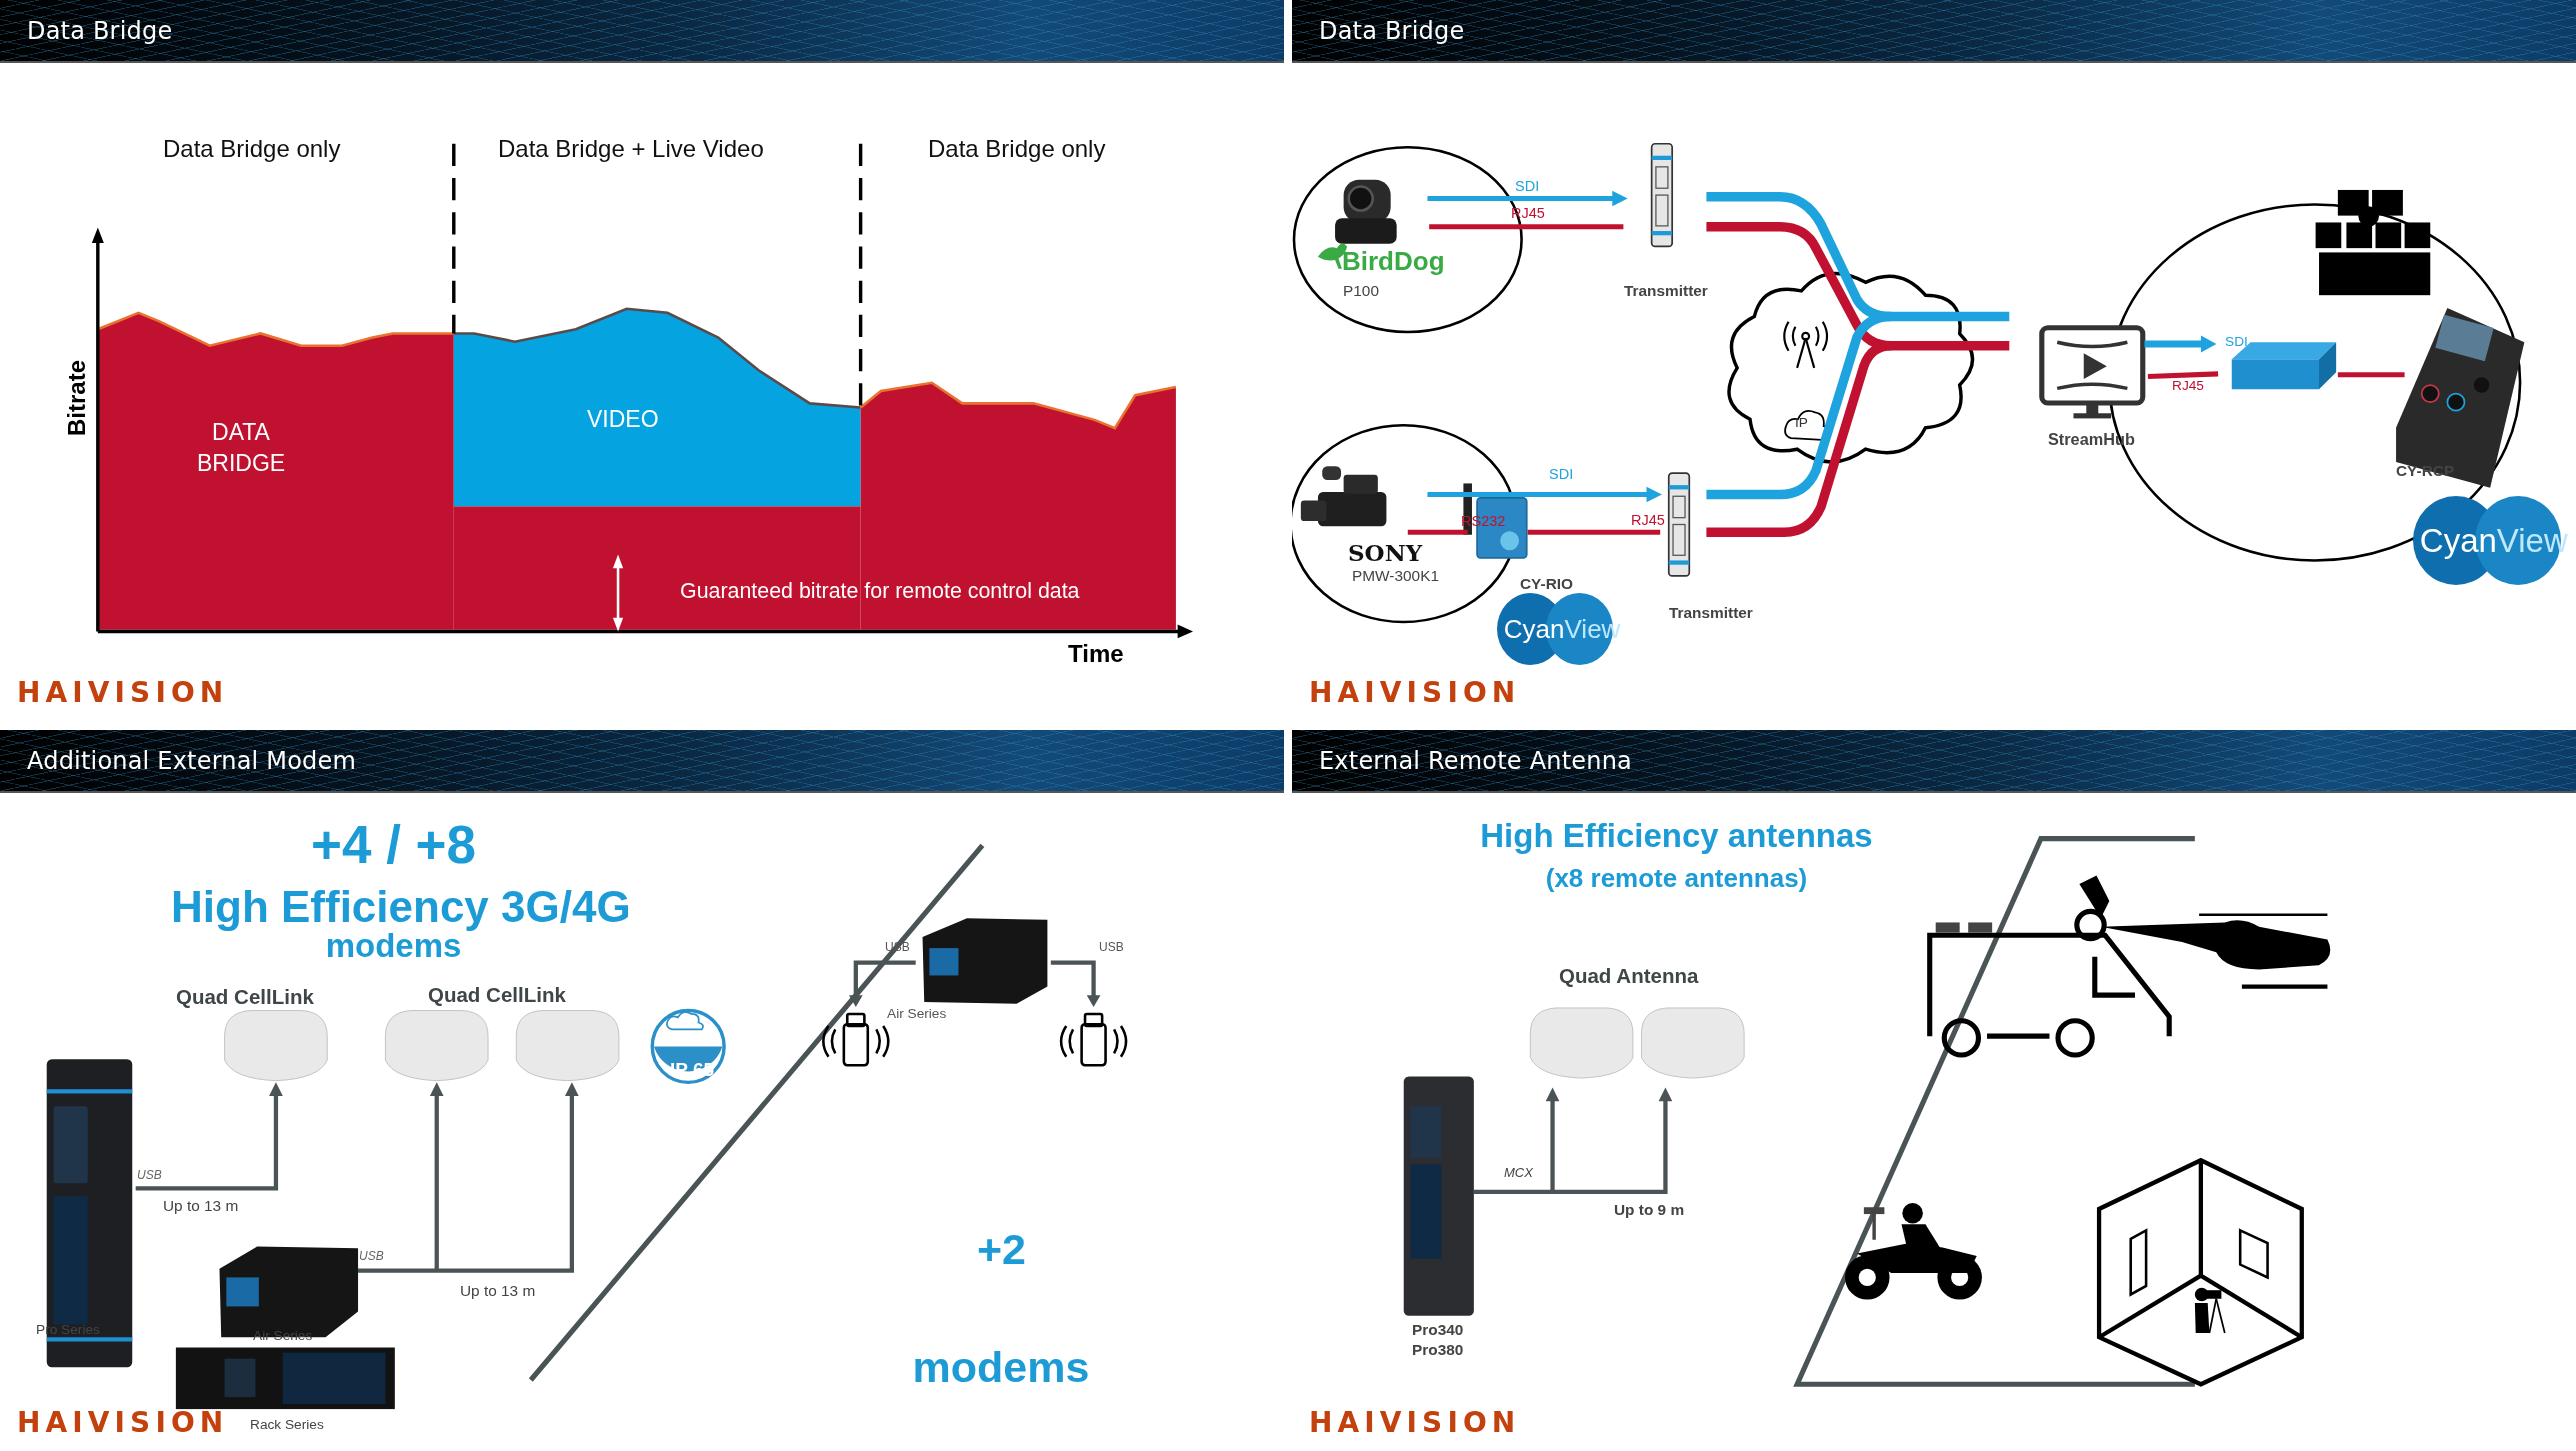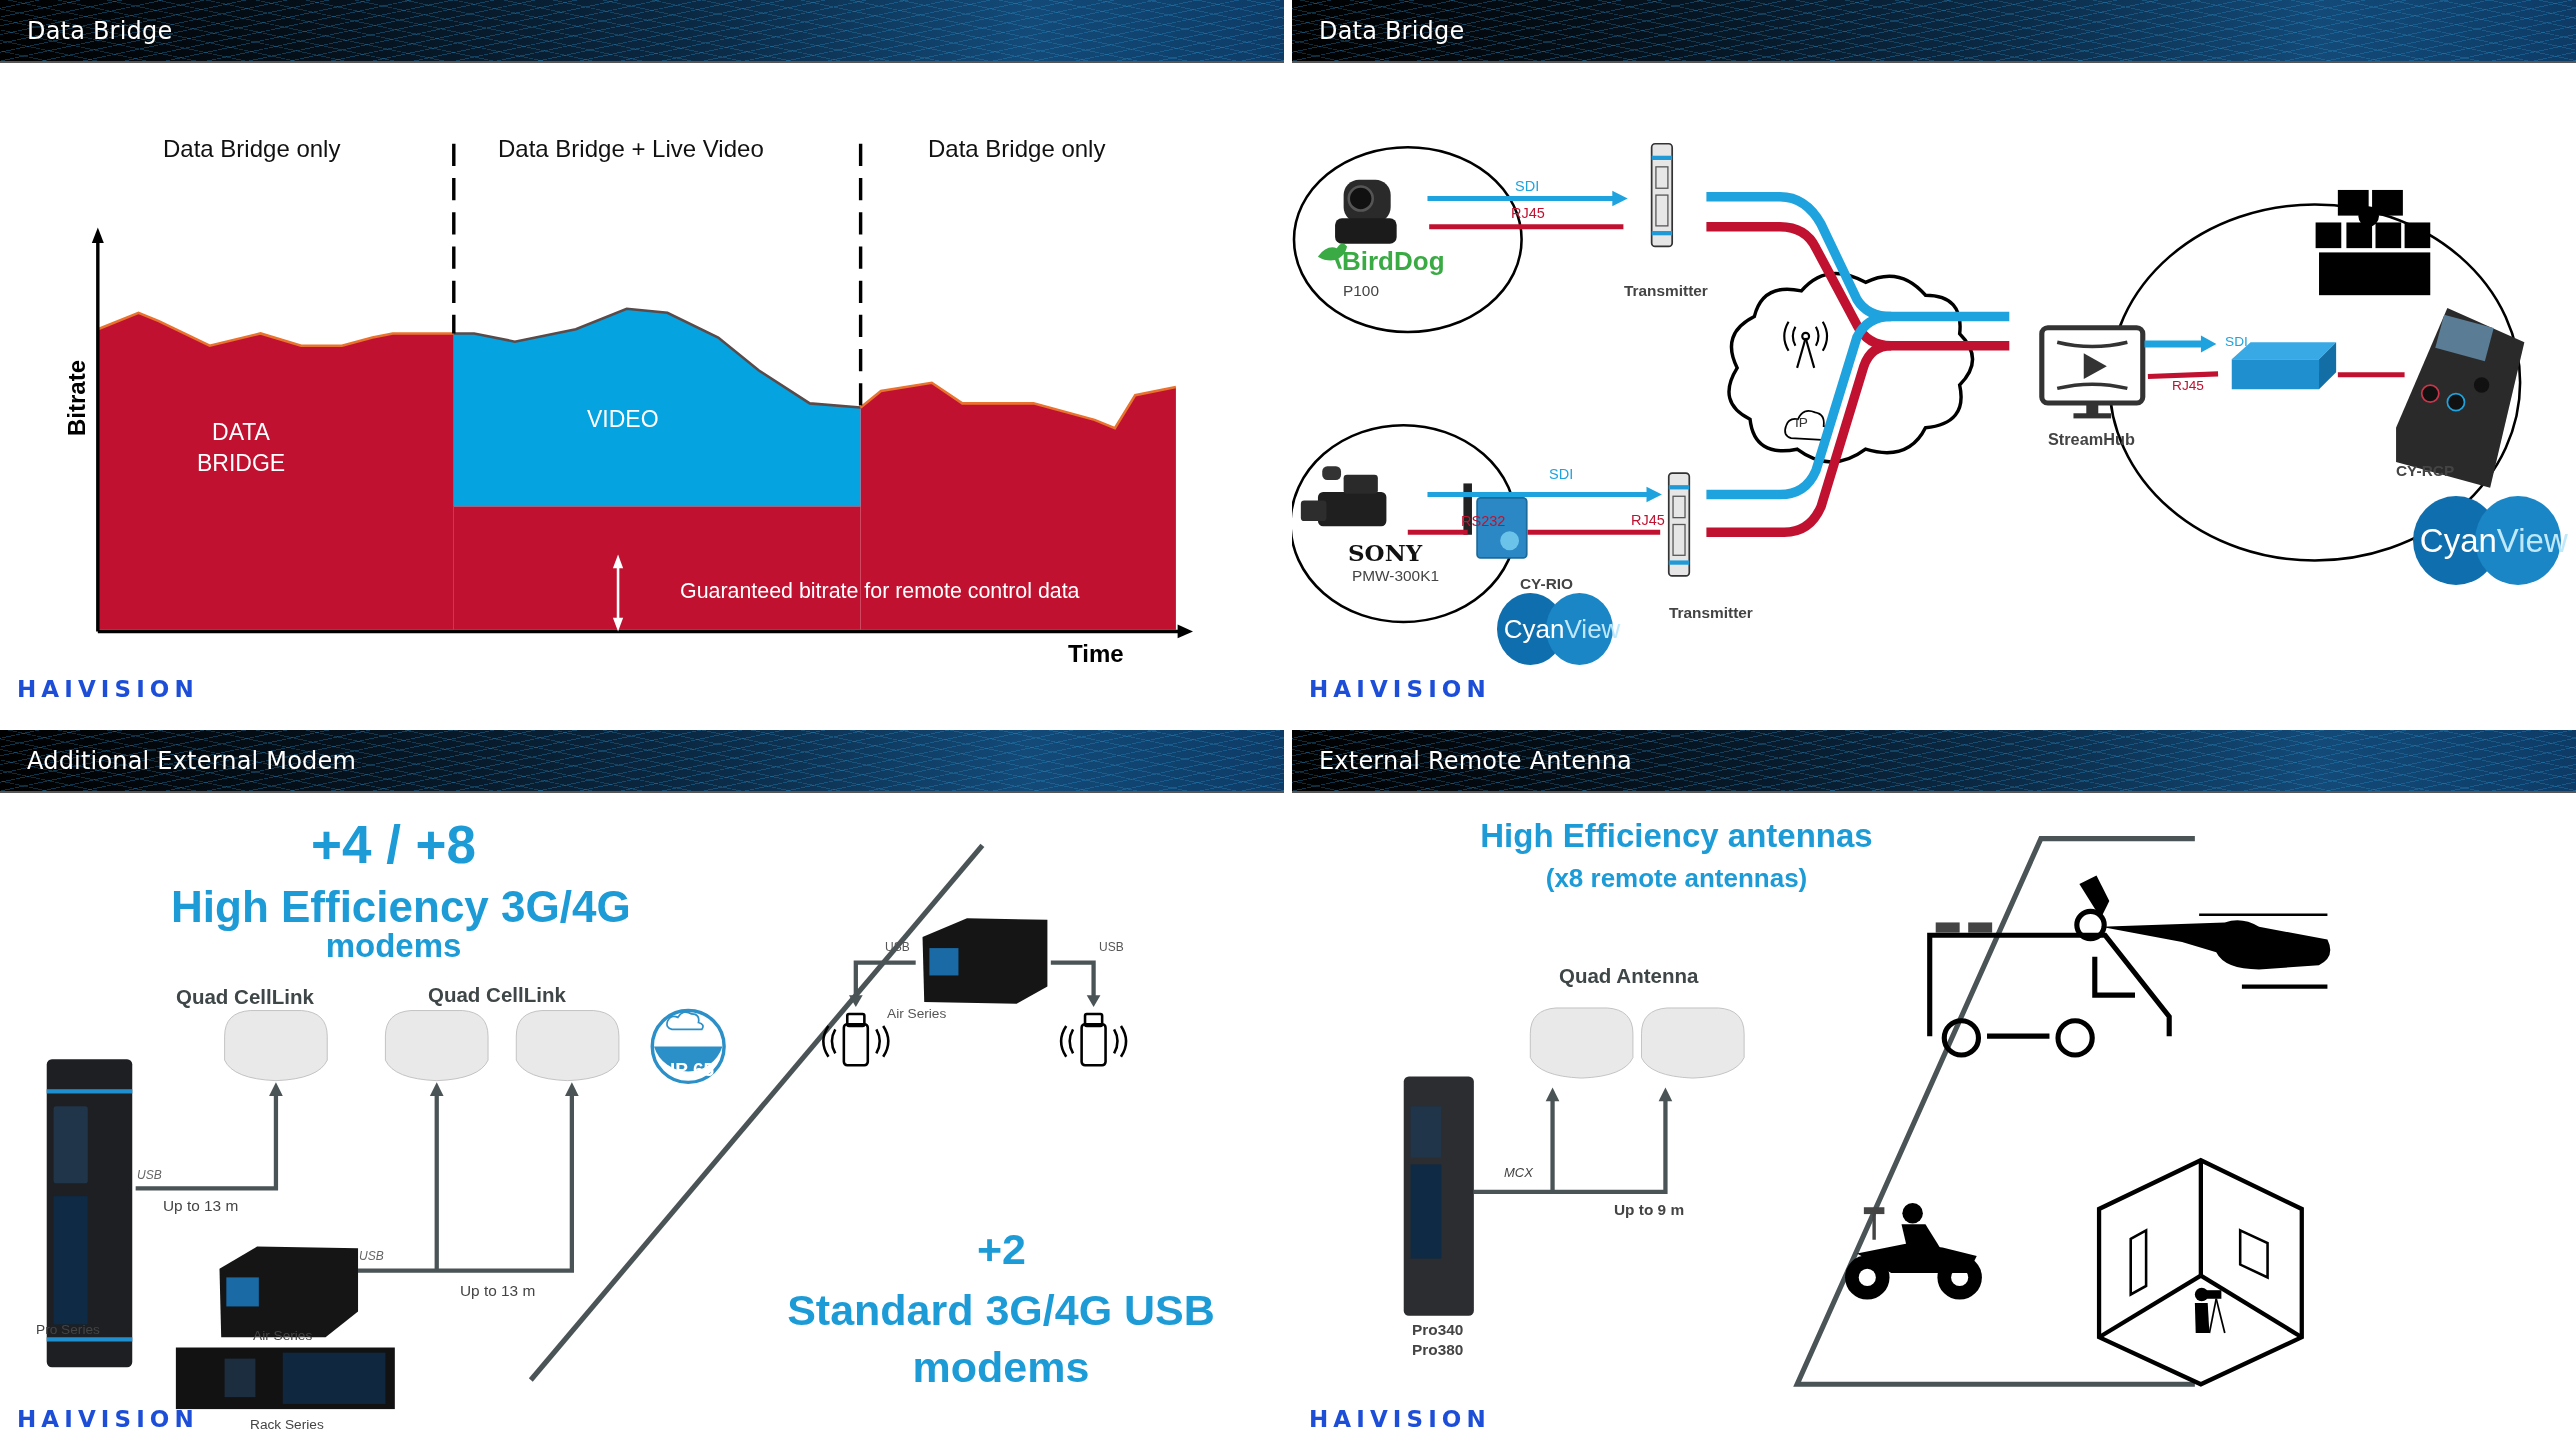--- a/index.html
+++ b/index.html
@@ -10,21 +10,21 @@
   .p-tr{left:1292px;top:0;width:1284px;height:723px}
   .p-bl{left:0;top:730px;width:1284px;height:853px}
   .p-br{left:1292px;top:730px;width:1284px;height:721px}
   .header{position:absolute;left:0;top:0;width:100%;height:63px;
     background:
       repeating-linear-gradient(168deg, rgba(40,130,190,0) 0 7.7px, rgba(40,140,200,.35) 7.7px 8.6px),
       repeating-linear-gradient(12deg, rgba(40,130,190,0) 0 9.4px, rgba(60,160,210,.25) 9.4px 10.3px),
       linear-gradient(90deg,#000 0%,#05101a 25%,#0b2a45 55%,#134a78 80%,#0d3b66 100%);
     border-bottom:2.6px solid #555}
   .header-title{position:absolute;left:27px;top:17px;color:#fff;font-size:24px;font-family:"DejaVu Sans",sans-serif;letter-spacing:0.2px}
-  .logo{position:absolute;left:17px;font-family:"DejaVu Sans",sans-serif;font-size:23px;letter-spacing:5.1px;color:#1d4ed8;font-weight:bold}
+  .logo{position:absolute;left:17px;font-family:"DejaVu Sans",sans-serif;font-size:28px;letter-spacing:5.1px;color:#c2410c;font-weight:bold}
   .abs{position:absolute}
   svg{position:absolute;overflow:visible}
   .t{position:absolute;white-space:nowrap}
   .blue-big{color:#1c9bd6;font-weight:bold;text-align:center}
   .label-grey{color:#3e4648;font-weight:bold}
 </style>
 </head>
 <body>
 
 <div class="panel p-tl">
@@ -290,21 +290,20 @@
   <div class="t" style="left:163px;top:467px;font-size:15.4px;color:#444">Up to 13 m</div>
   <div class="t" style="left:359px;top:519px;font-size:12px;font-style:italic;color:#666">USB</div>
   <div class="t" style="left:460px;top:552px;font-size:15.4px;color:#444">Up to 13 m</div>
   <div class="t" style="left:36px;top:592px;font-size:13.7px;color:#444">Pro Series</div>
   <div class="t" style="left:253px;top:598px;font-size:13.7px;color:#444">Air Series</div>
   <div class="t" style="left:250px;top:687px;font-size:13.7px;color:#444">Rack Series</div>
   <div class="t" style="left:887px;top:276px;font-size:13.7px;color:#555">Air Series</div>
   <div class="t" style="left:885px;top:210px;font-size:12px;color:#555">USB</div>
   <div class="t" style="left:1099px;top:210px;font-size:12px;color:#555">USB</div>
   <div class="t blue-big" style="left:856px;top:495px;width:291px;font-size:43px">+2</div>
-  <div class="t blue-big" style="left:753px;top:556px;width:496px;font-size:43px">Standard 3G/4G USB</div>
   <div class="t blue-big" style="left:753px;top:613px;width:496px;font-size:43px">modems</div>
   <div class="logo" style="top:676px">HAIVISION</div>
 </div>
 
 <div class="panel p-br">
   <div class="header">
     <span class="header-title">External Remote Antenna</span>
   </div>
   <div class="t blue-big" style="left:145px;top:87px;width:479px;font-size:33px">High Efficiency antennas</div>
   <div class="t blue-big" style="left:145px;top:133px;width:479px;font-size:26px">(x8 remote antennas)</div>

